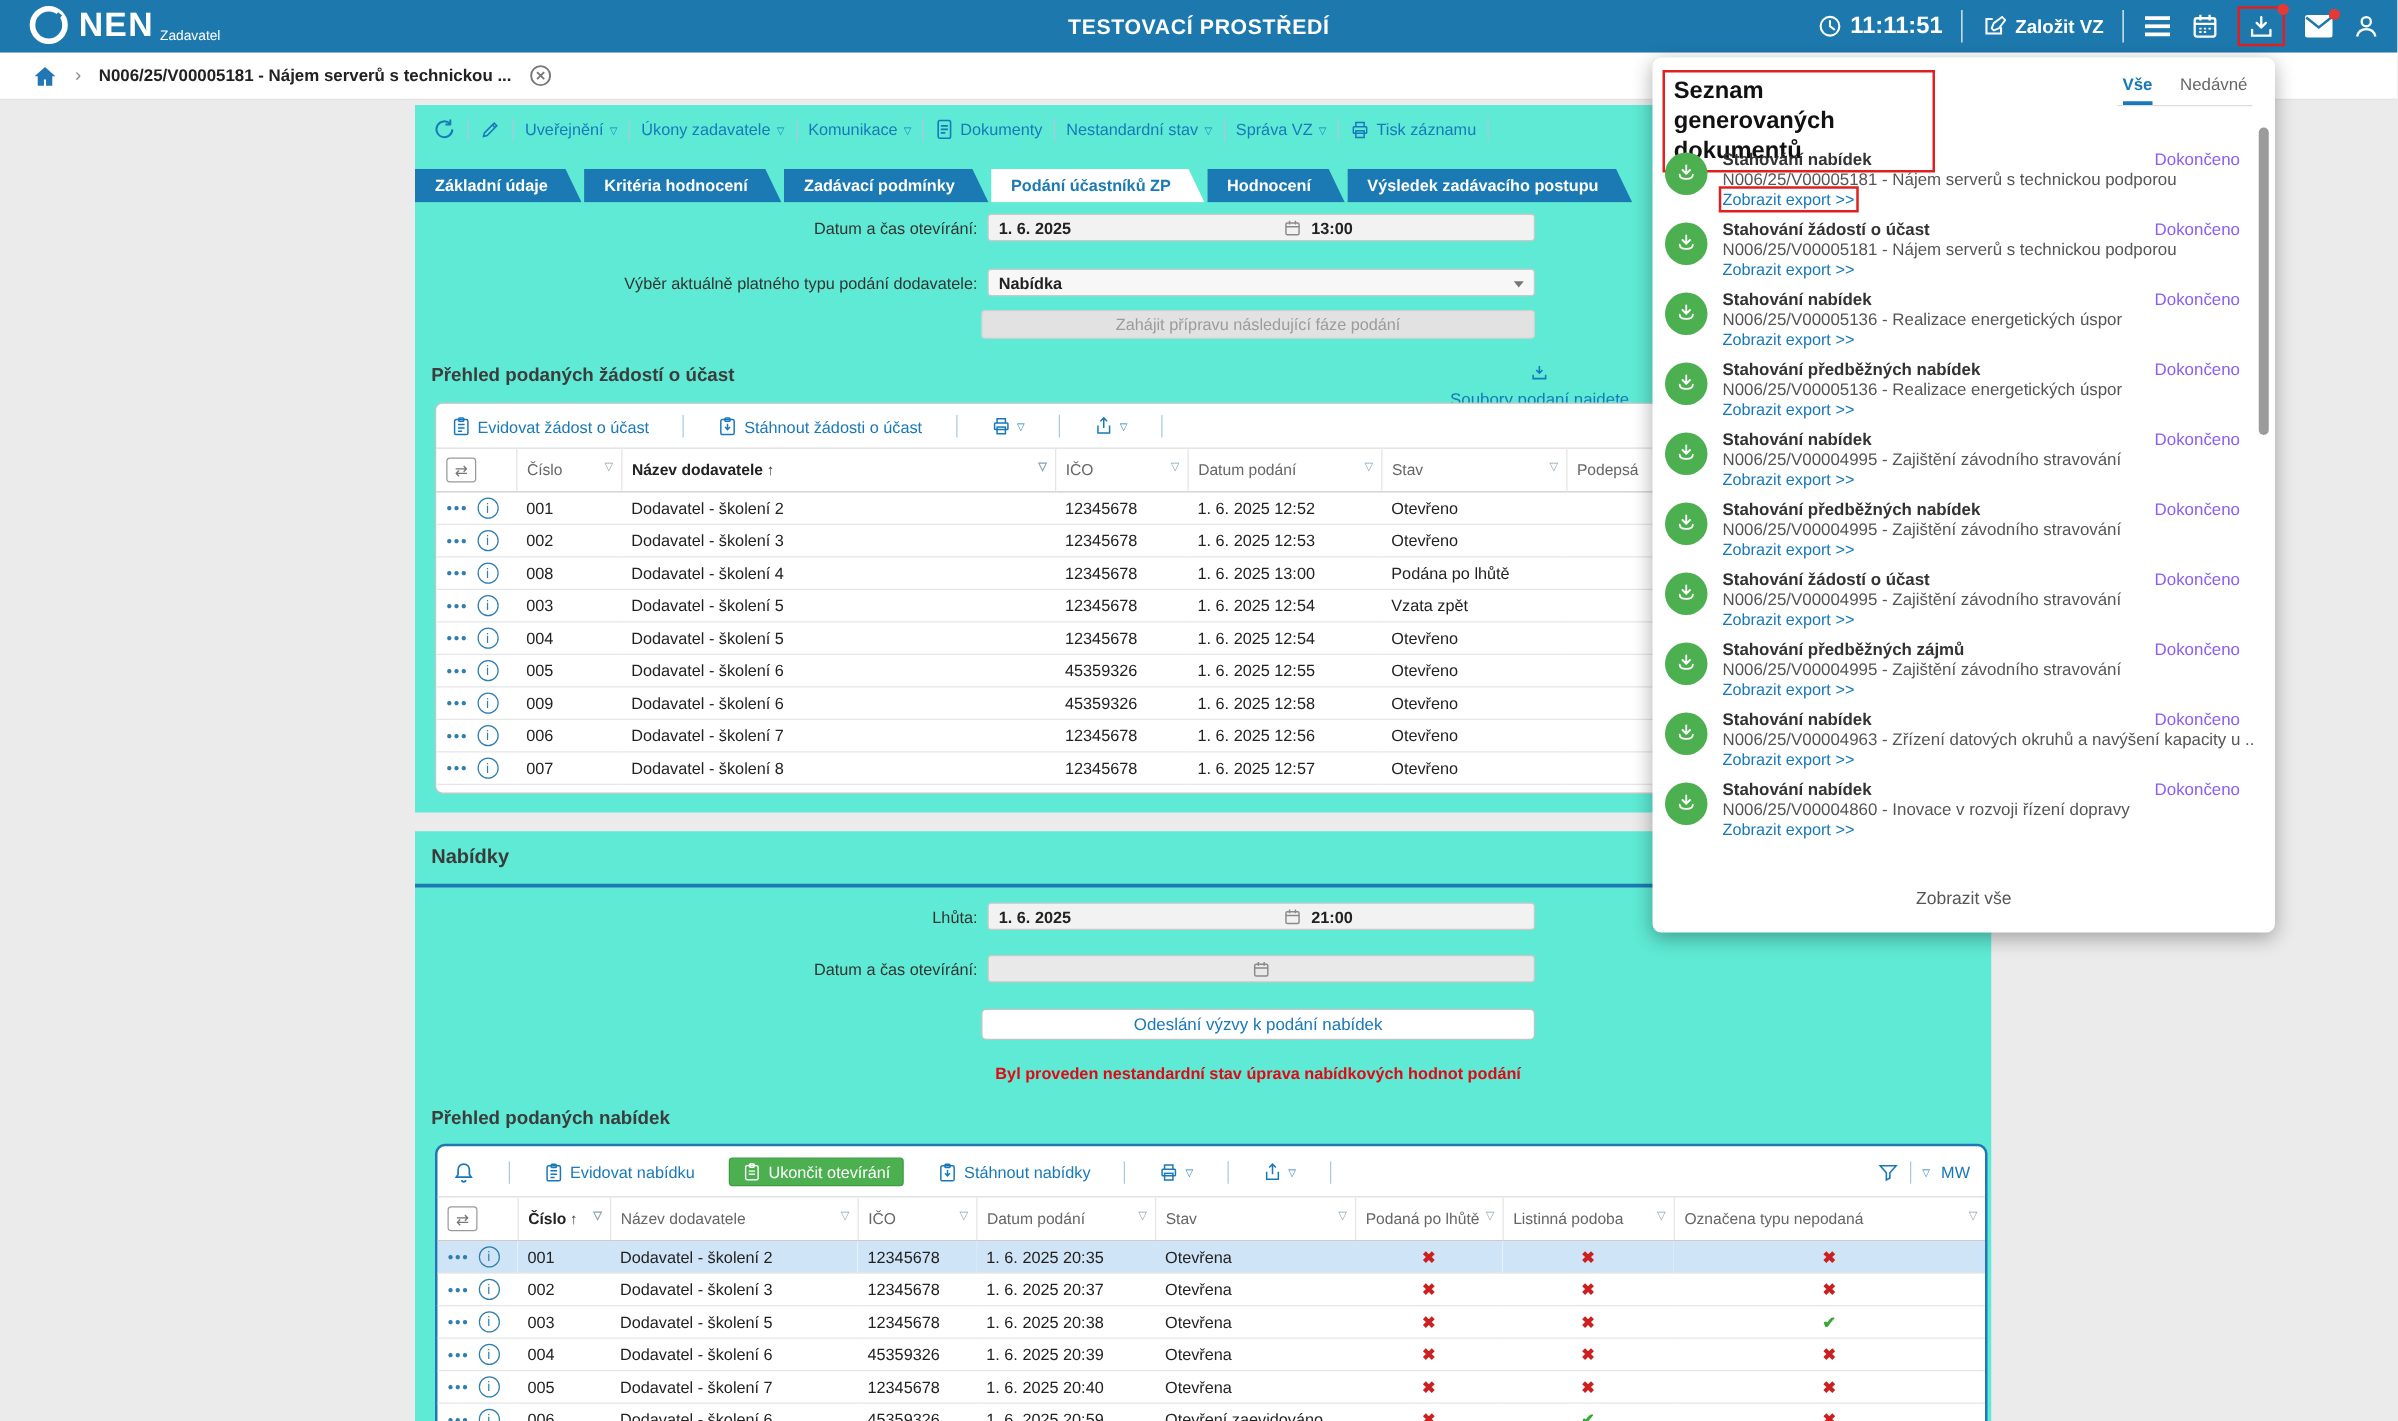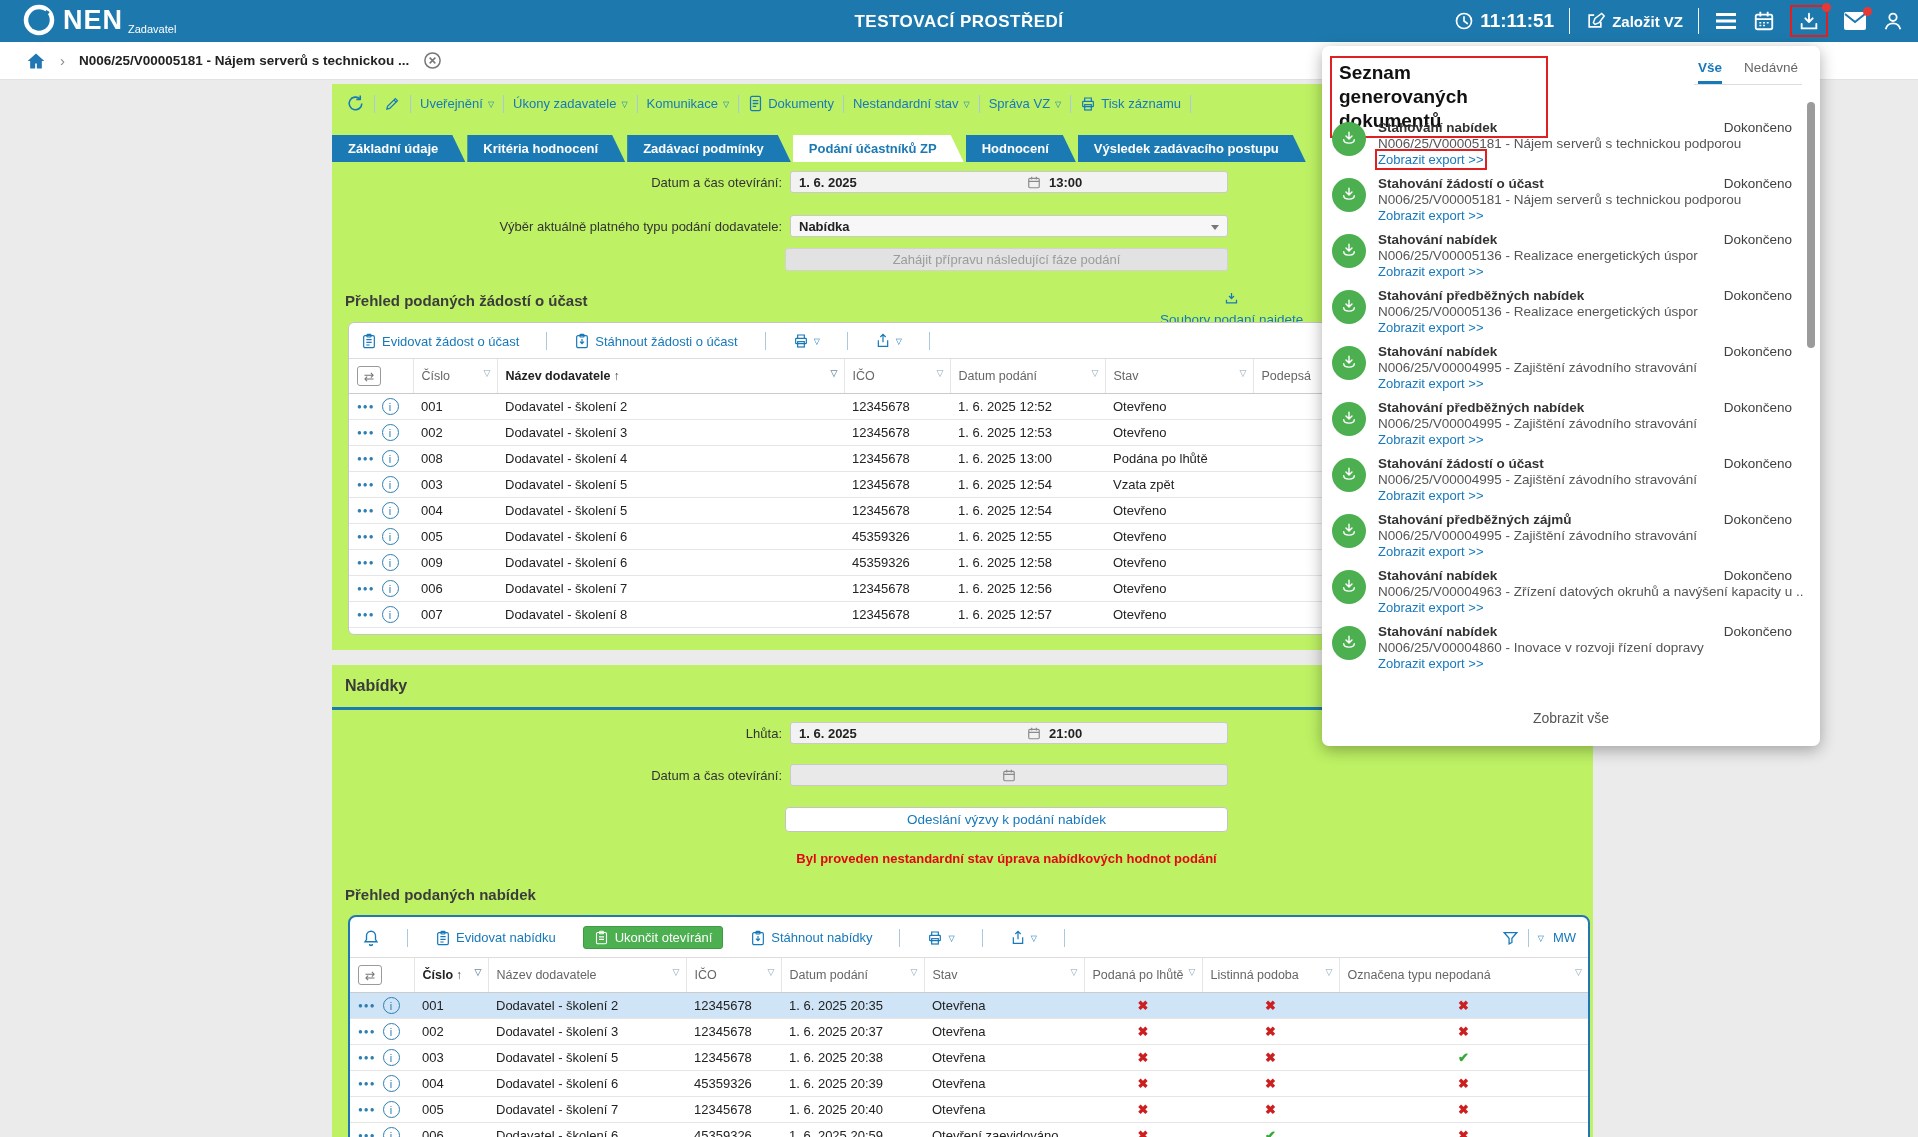--- a/index.html
+++ b/index.html
@@ -20,21 +20,21 @@
   .hdr-ico { position:relative; display:flex; align-items:center; justify-content:center; cursor:pointer; }
   .red-dot { position:absolute; top:-4px; right:-5px; width:9px; height:9px; border-radius:50%; background:#e53935; }
   .annot-box { border:2px solid #e02020; padding:4px 6px 2px 6px; }
 
   
   .breadcrumb { position:absolute; left:0; top:42px; width:1918px; height:38px; background:#fff; display:flex; align-items:center; gap:14px; padding-left:26px; border-bottom:1px solid #e2e2e2; }
   .bc-chevron { color:#888; font-size:15px; }
   .bc-title { font-size:13.5px; font-weight:bold; color:#222; }
 
   
-  .card { position:absolute; background:#bef264; }
+  .card { position:absolute; background:#5eead4; }
   .card1 { left:332px; top:84px; width:1261px; height:566px; }
   .card2 { left:332px; top:665px; width:1261px; height:472px; }
 
   
   .rec-toolbar { position:absolute; left:14px; top:10px; display:flex; align-items:center; gap:9px; color:#1779ba; font-size:13px; white-space:nowrap; }
   .tsep { width:1px; height:18px; background:#aac9dd; }
   .menu-item { display:flex; align-items:center; gap:5px; cursor:pointer; }
   .caret { font-size:8px; color:#1779ba; margin-top:1px; }
 
   
@@ -90,21 +90,21 @@
   .ptab { padding-bottom:9px; color:#666; cursor:pointer; }
   .ptab.active { color:#1779ba; font-weight:bold; box-shadow:inset 0 -3px 0 #1779ba; }
   .panel-items { position:absolute; left:10px; top:74px; right:16px; }
   .pitem { display:flex; gap:12px; margin-bottom:9px; position:relative; }
   .pitem-icon { flex:0 0 34px; width:34px; height:34px; border-radius:50%; background:#4caf50; display:flex; align-items:center; justify-content:center; margin-top:2px; }
   .pitem-body { flex:1; font-size:13.5px; min-width:0; }
   .pitem-title { font-weight:bold; color:#333; }
   .pitem-sub { color:#555; margin-top:1px; white-space:nowrap; overflow:hidden; }
   .pitem-link { display:inline-block; color:#1779ba; margin-top:1px; font-size:13px; cursor:pointer; }
   .pitem.annotated .pitem-link { outline:2px solid #e02020; outline-offset:1px; }
-  .pitem-status { position:absolute; right:12px; top:0; color:#404040; font-size:13.5px; }
+  .pitem-status { position:absolute; right:12px; top:0; color:#8b5cf6; font-size:13.5px; }
   .panel-footer { position:absolute; left:0; bottom:20px; width:100%; text-align:center; color:#555; font-size:14px; cursor:pointer; }
   .panel-scrollbar { position:absolute; right:5px; top:56px; width:8px; height:246px; background:#9b9b9b; border-radius:4px; }
 </style>
 </head>
 <body>
 
 <div class="app-header">
   <div class="logo-area">
     <span>
       <svg width="34" height="34" viewBox="0 0 34 34">

